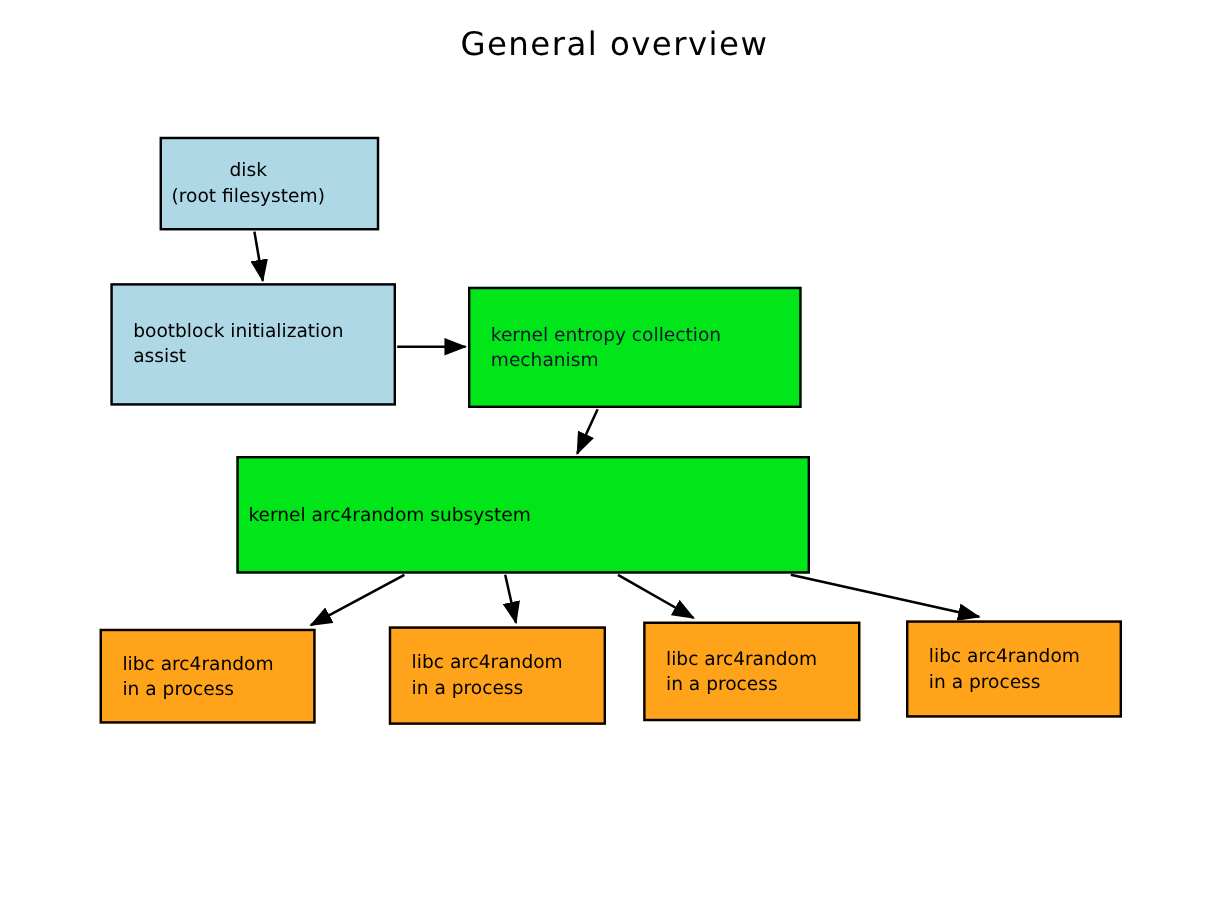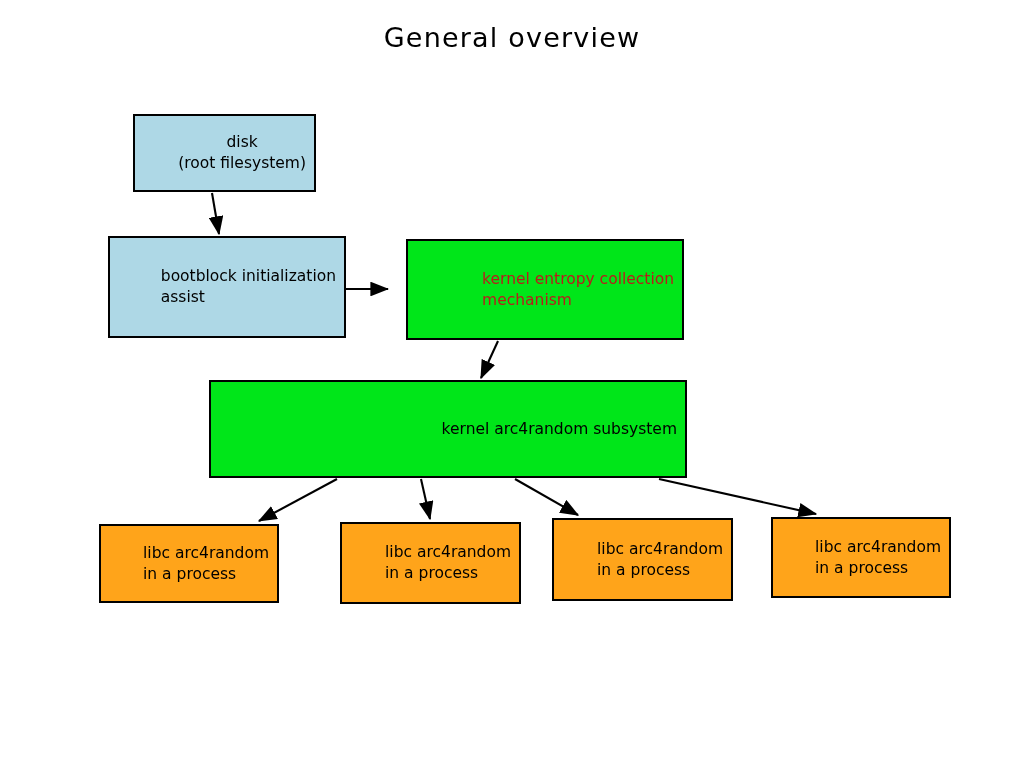--- a/index.html
+++ b/index.html
@@ -34,28 +34,27 @@
     border: 2px solid #000000;
     color: #000000;
     font-size: 15.5px;
     line-height: 1.35;
     display: flex;
     flex-direction: column;
     justify-content: center;
     white-space: pre-line;
   }
   .node.align-left {
-    align-items: flex-end;
+    align-items: flex-start;
     text-align: left;
     padding-left: 17px;
     padding-right: 8px;
-    margin-left: 16px;
   }
   .node.align-center {
-    align-items: flex-end;
+    align-items: flex-start;
     text-align: center;
     padding-left: 8px;
     padding-right: 8px;
   }
   .node-label {
     display: block;
   }
   svg#edges {
     position: absolute;
     left: 0;
@@ -87,23 +86,23 @@
         <line x1="515" y1="479" x2="578" y2="515" stroke="#000000" marker-end="url(#arrowhead)"></line>
         <line x1="659" y1="479" x2="816" y2="514" stroke="#000000" marker-end="url(#arrowhead)"></line>
       </g>
   </svg>
 
   <div id="node-layer">
       <div class="node align-center" style="left: 133px; top: 114px; width: 183px; height: 78px; background: rgb(174, 216, 230); border-color: rgb(0, 0, 0); color: rgb(0, 0, 0);"><span class="node-label">disk
 (root filesystem)</span></div>
       <div class="node align-left" style="left: 92px; top: 236px; width: 238px; height: 102px; background: rgb(174, 216, 230); border-color: rgb(0, 0, 0); color: rgb(0, 0, 0);"><span class="node-label">bootblock initialization
 assist</span></div>
-      <div class="node align-left" style="left: 390px; top: 239px; width: 278px; height: 101px; background: rgb(0, 230, 25); border-color: rgb(0, 0, 0); color: #b91c1c;"><span class="node-label">kernel entropy collection
+      <div class="node align-left" style="left: 390px; top: 239px; width: 278px; height: 101px; background: rgb(0, 230, 25); border-color: rgb(0, 0, 0); color: #0f172a;"><span class="node-label">kernel entropy collection
 mechanism</span></div>
-      <div class="node align-center" style="left: 197px; top: 380px; width: 478px; height: 98px; background: rgb(0, 230, 25); border-color: rgb(0, 0, 0); color: rgb(0, 0, 0); margin-left: 12px;"><span class="node-label">kernel arc4random subsystem</span></div>
+      <div class="node align-center" style="left: 197px; top: 380px; width: 478px; height: 98px; background: rgb(0, 230, 25); border-color: rgb(0, 0, 0); color: rgb(0, 0, 0);"><span class="node-label">kernel arc4random subsystem</span></div>
       <div class="node align-left" style="left: 83px; top: 524px; width: 180px; height: 79px; background: rgb(255, 164, 26); border-color: rgb(0, 0, 0); color: rgb(0, 0, 0);"><span class="node-label">libc arc4random
 in a process</span></div>
       <div class="node align-left" style="left: 324px; top: 522px; width: 181px; height: 82px; background: rgb(255, 164, 26); border-color: rgb(0, 0, 0); color: rgb(0, 0, 0);"><span class="node-label">libc arc4random
 in a process</span></div>
       <div class="node align-left" style="left: 536px; top: 518px; width: 181px; height: 83px; background: rgb(255, 164, 26); border-color: rgb(0, 0, 0); color: rgb(0, 0, 0);"><span class="node-label">libc arc4random
 in a process</span></div>
       <div class="node align-left" style="left: 755px; top: 517px; width: 180px; height: 81px; background: rgb(255, 164, 26); border-color: rgb(0, 0, 0); color: rgb(0, 0, 0);"><span class="node-label">libc arc4random
 in a process</span></div>
     </div>
 

